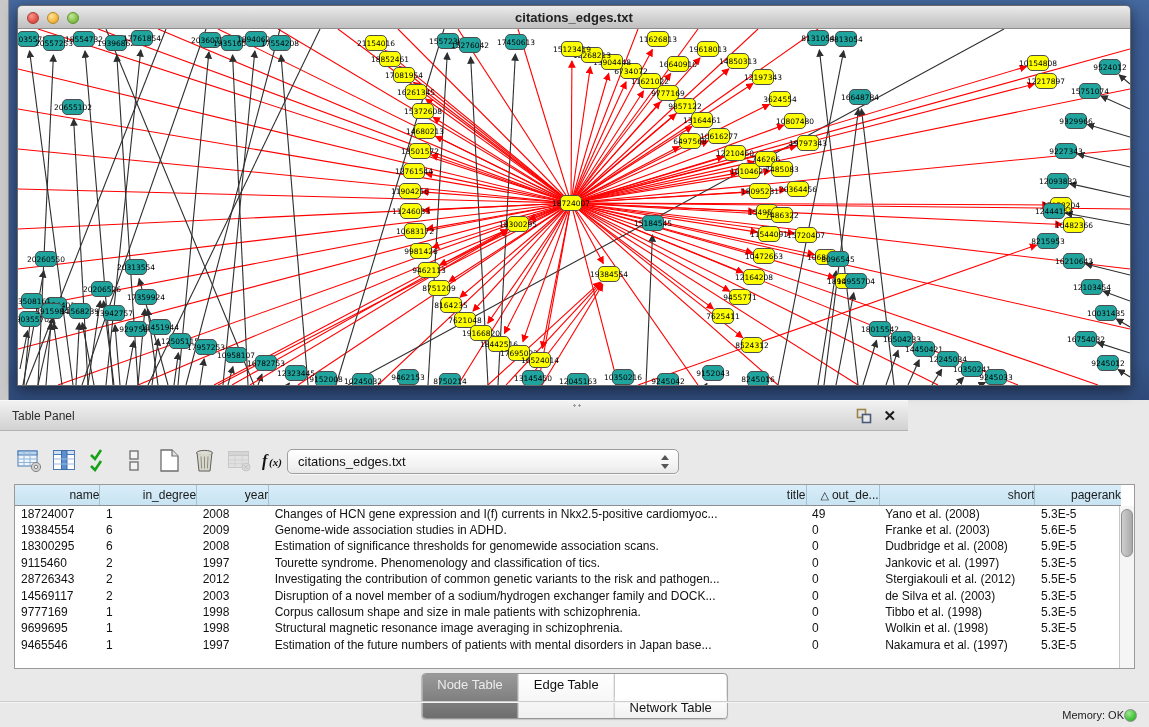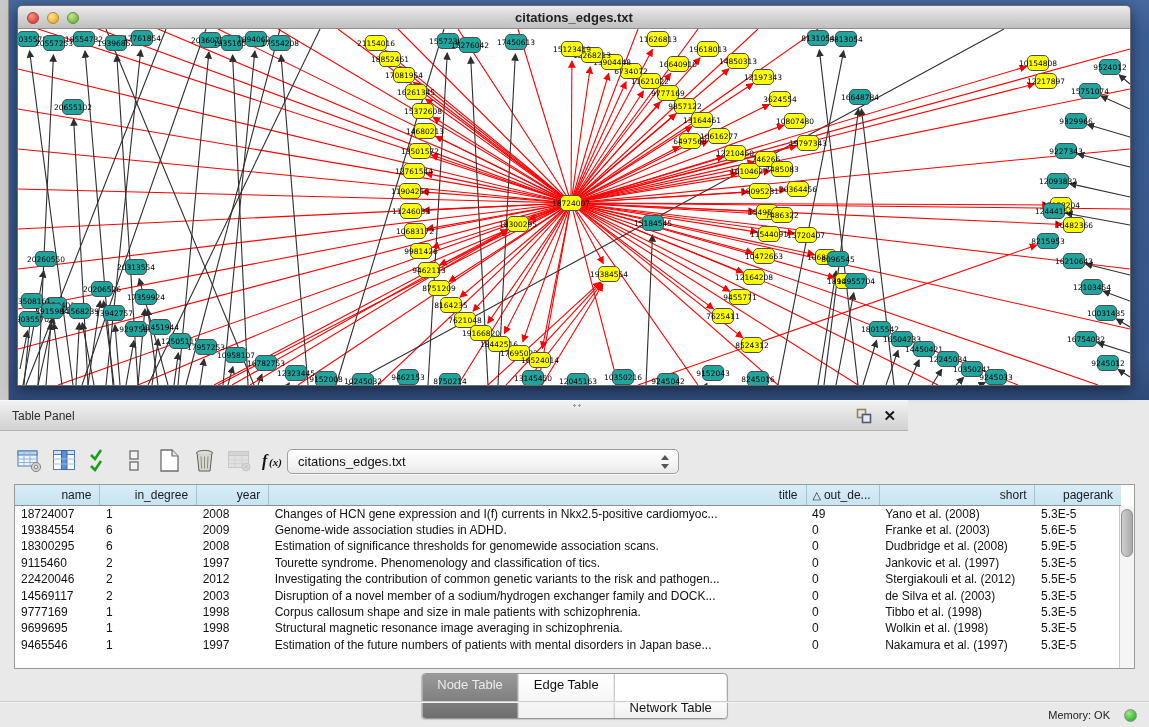--- a/index.html
+++ b/index.html
@@ -53,41 +53,41 @@
   .combo-arrows .up, .combo-arrows .dn { position:absolute; left:0; width:0; height:0;
     border-left:4.5px solid transparent; border-right:4.5px solid transparent; }
   .combo-arrows .up { top:1px; border-bottom:5px solid #555; }
   .combo-arrows .dn { bottom:1px; border-top:5px solid #555; }
   
   .tablewrap { position:absolute; left:14px; top:53px; width:1121px; height:185px;
     background:#fff; border:1px solid #9a9a9a; overflow:hidden; }
   table.datatable { border-collapse:collapse; table-layout:fixed; width:1106px; }
   table.datatable th { background:linear-gradient(180deg,#d9edf8,#c7e3f2); border-right:1px solid #a3c2d4;
     border-bottom:1px solid #8e8e8e; font-size:12px; font-weight:normal; color:#1a1a1a;
-    height:20px; text-align:right; padding:0 8px 0 2px; overflow:hidden; white-space:nowrap; }
+    height:20px; text-align:right; padding:0 0 0 2px; overflow:hidden; white-space:nowrap; }
   table.datatable th:last-child { border-right:none; }
   table.datatable td { font-size:12px; color:#111; line-height:16.4px; height:16.4px;
     padding:0 4px 0 6px; overflow:hidden; white-space:nowrap; }
   .sortglyph { margin-right:3px; font-size:11px; }
   .vscroll { position:absolute; right:0; top:21px; bottom:0; width:15px; background:#f5f5f5;
     border-left:1px solid #c6c6c6; }
   .vthumb { position:absolute; left:1px; top:3px; width:12px; height:48px; border-radius:7px;
     background:linear-gradient(90deg,#cfcfcf,#a8a8a8); border:1px solid #8f8f8f; }
   
   .tabs { position:absolute; top:242px; left:50%; transform:translateX(-50%);
     display:inline-flex; border:1px solid #979797; border-radius:4px; overflow:hidden;
     background:#fff; box-shadow:0 1px 1px rgba(0,0,0,.15); }
   .tab { font-size:13px; padding:2px 15px; color:#111; background:linear-gradient(180deg,#ffffff,#f1f1f1);
     border-right:1px solid #b5b5b5; line-height:17px; }
   .tab:last-child { border-right:none;margin-top:23px; }
   .tab.selected { background:linear-gradient(180deg,#9a9a9a,#6e6e6e); color:#ececec; }
   
   .status-line { position:absolute; left:0; top:270px; width:1149px; height:0;
     border-top:1px solid #cdcdcd; box-shadow:0 1px 0 #f4f4f4; }
-  .memory { position:absolute; right:12px; top:275px; height:18px; display:flex; align-items:center; gap:14px; }
+  .memory { position:absolute; right:12px; top:275px; height:18px; display:flex; align-items:center; gap:0; }
   .memory-label { font-size:11px; color:#222; }
   .memory-dot { width:13px; height:13px; border-radius:50%; border:1px solid #8d8d8d;
     background:radial-gradient(circle at 35% 30%,#9fe78f,#44c33c 60%,#2da327); }
 </style>
 </head>
 <body>
 
 <div id="app">
 
   <div class="blue-region">
@@ -687,21 +687,21 @@
             <tr>
               <td>9115460</td>
               <td>2</td>
               <td>1997</td>
               <td>Tourette syndrome. Phenomenology and classification of tics.</td>
               <td>0</td>
               <td>Jankovic et al. (1997)</td>
               <td>5.3E-5</td>
             </tr>
             <tr>
-              <td>22420046</td>
+              <td>28726343</td>
               <td>2</td>
               <td>2012</td>
               <td>Investigating the contribution of common genetic variants to the risk and pathogen...</td>
               <td>0</td>
               <td>Stergiakouli et al. (2012)</td>
               <td>5.5E-5</td>
             </tr>
             <tr>
               <td>14569117</td>
               <td>2</td>

